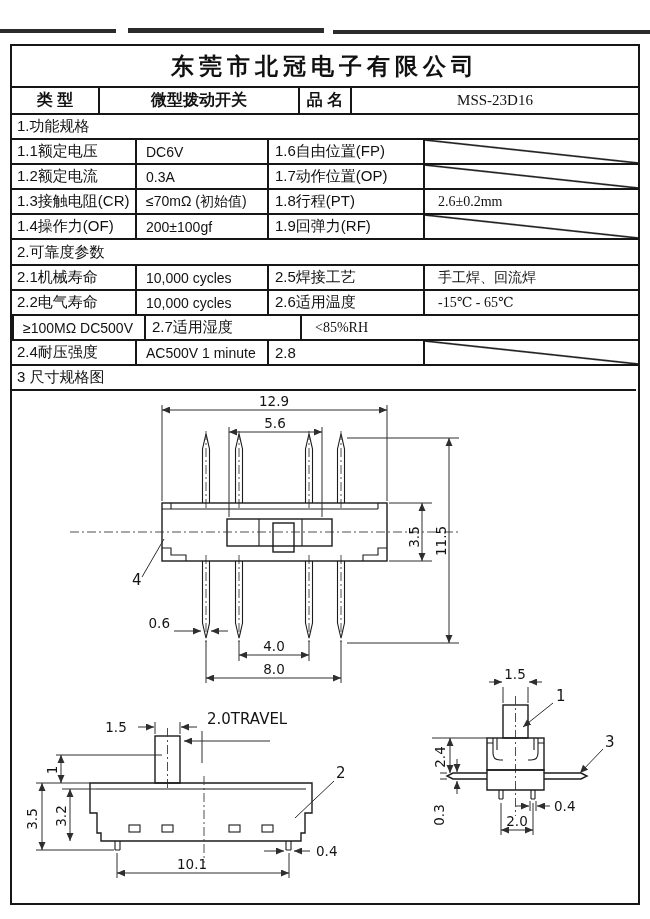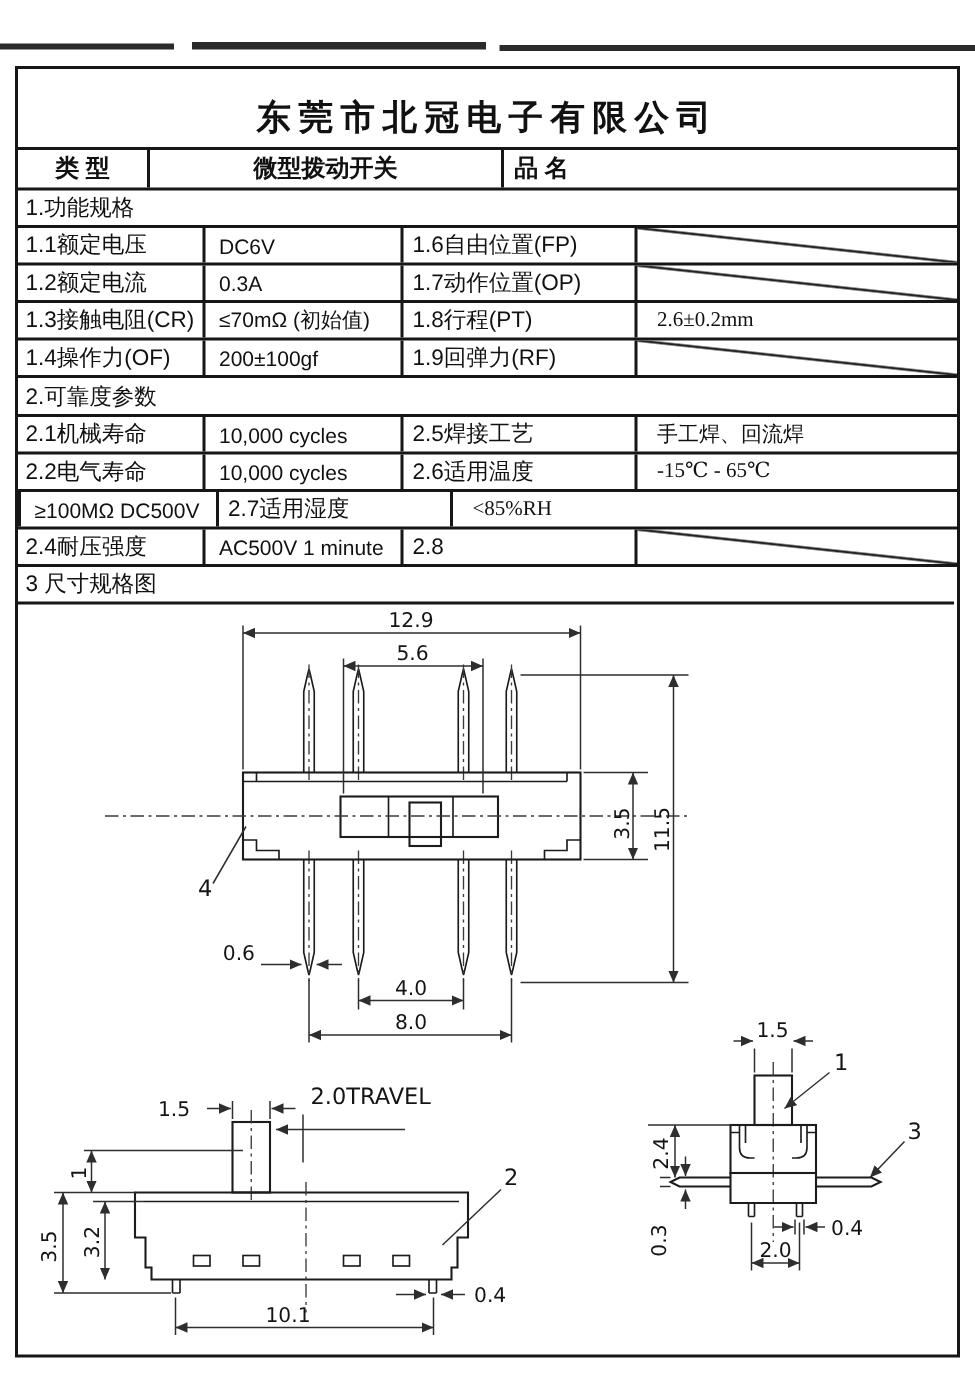--- a/index.html
+++ b/index.html
@@ -10,21 +10,21 @@
   }
   .scan-dash{position:absolute;background:#2b2b2b;}
   .sheet{
     position:absolute;left:10px;top:44px;width:630px;height:861px;
     border:2px solid #161616;box-sizing:border-box;background:#fff;
   }
   .row{display:flex;border-top:2px solid #161616;box-sizing:border-box;}
   .row.first{border-top:none;}
   .cell{box-sizing:border-box;display:flex;align-items:center;overflow:hidden;white-space:nowrap;}
   .vline{border-left:2px solid #161616;}
-  .company-row{height:40px;justify-content:center;align-items:center;display:flex;margin-top:12px;}
+  .company-row{height:40px;justify-content:center;align-items:center;display:flex;}
   .company{
     font-size:23px;font-weight:bold;letter-spacing:5px;
     font-family:"Liberation Serif","DejaVu Serif",serif;
   }
   .type-row{height:27px;}
   .type-row .cell{justify-content:center;font-size:16px;font-weight:bold;}
   .type-row .latin{font-family:"Liberation Serif","DejaVu Serif",serif;font-weight:normal;font-size:15px;}
   .sec-title{height:25px;font-size:15px;padding-left:5px;display:flex;align-items:center;}
   .spec-row{height:25px;font-size:15px;}
   .c0{width:123px;padding-left:5px;}
@@ -54,22 +54,23 @@
 <div class="scan-dash" style="left:333px;top:30px;width:317px;height:4px;"></div>
 
 <div class="sheet">
 
   <div class="row first company-row">
     <span class="company">东莞市北冠电子有限公司</span>
   </div>
 
   <div class="row type-row">
     <div class="cell" style="width:86px;">类 型</div>
-    <div class="cell vline" style="width:236px;">微型拨动开关</div>
+    <div class="cell vline" style="width:200px;">微型拨动开关</div>
     <div class="cell vline" style="width:52px;">品 名</div>
+    <div class="cell vline latin" style="flex:1;">MSS-23D16</div>
   </div>
 
   <div class="row sec-title">1.功能规格</div>
 
   <div class="row spec-row">
     <div class="cell c0">1.1额定电压</div>
     <div class="cell c1 vline">DC6V</div>
     <div class="cell c2 vline">1.6自由位置(FP)</div>
     <div class="cell c3 vline diag"></div>
   </div>

